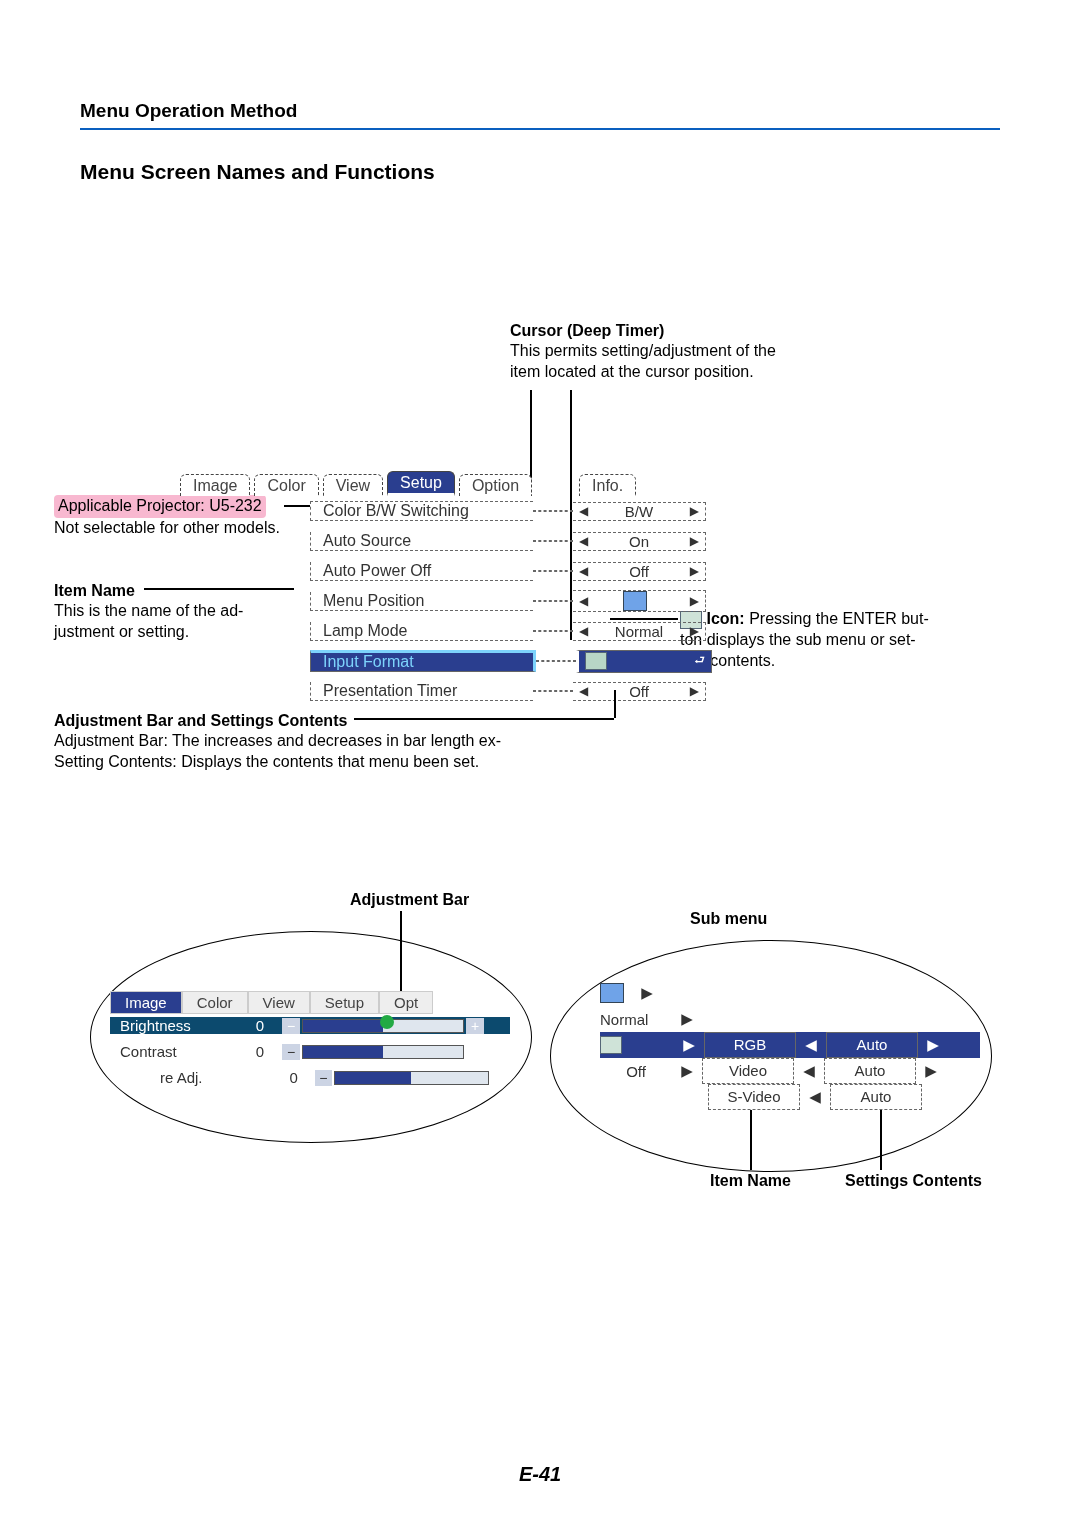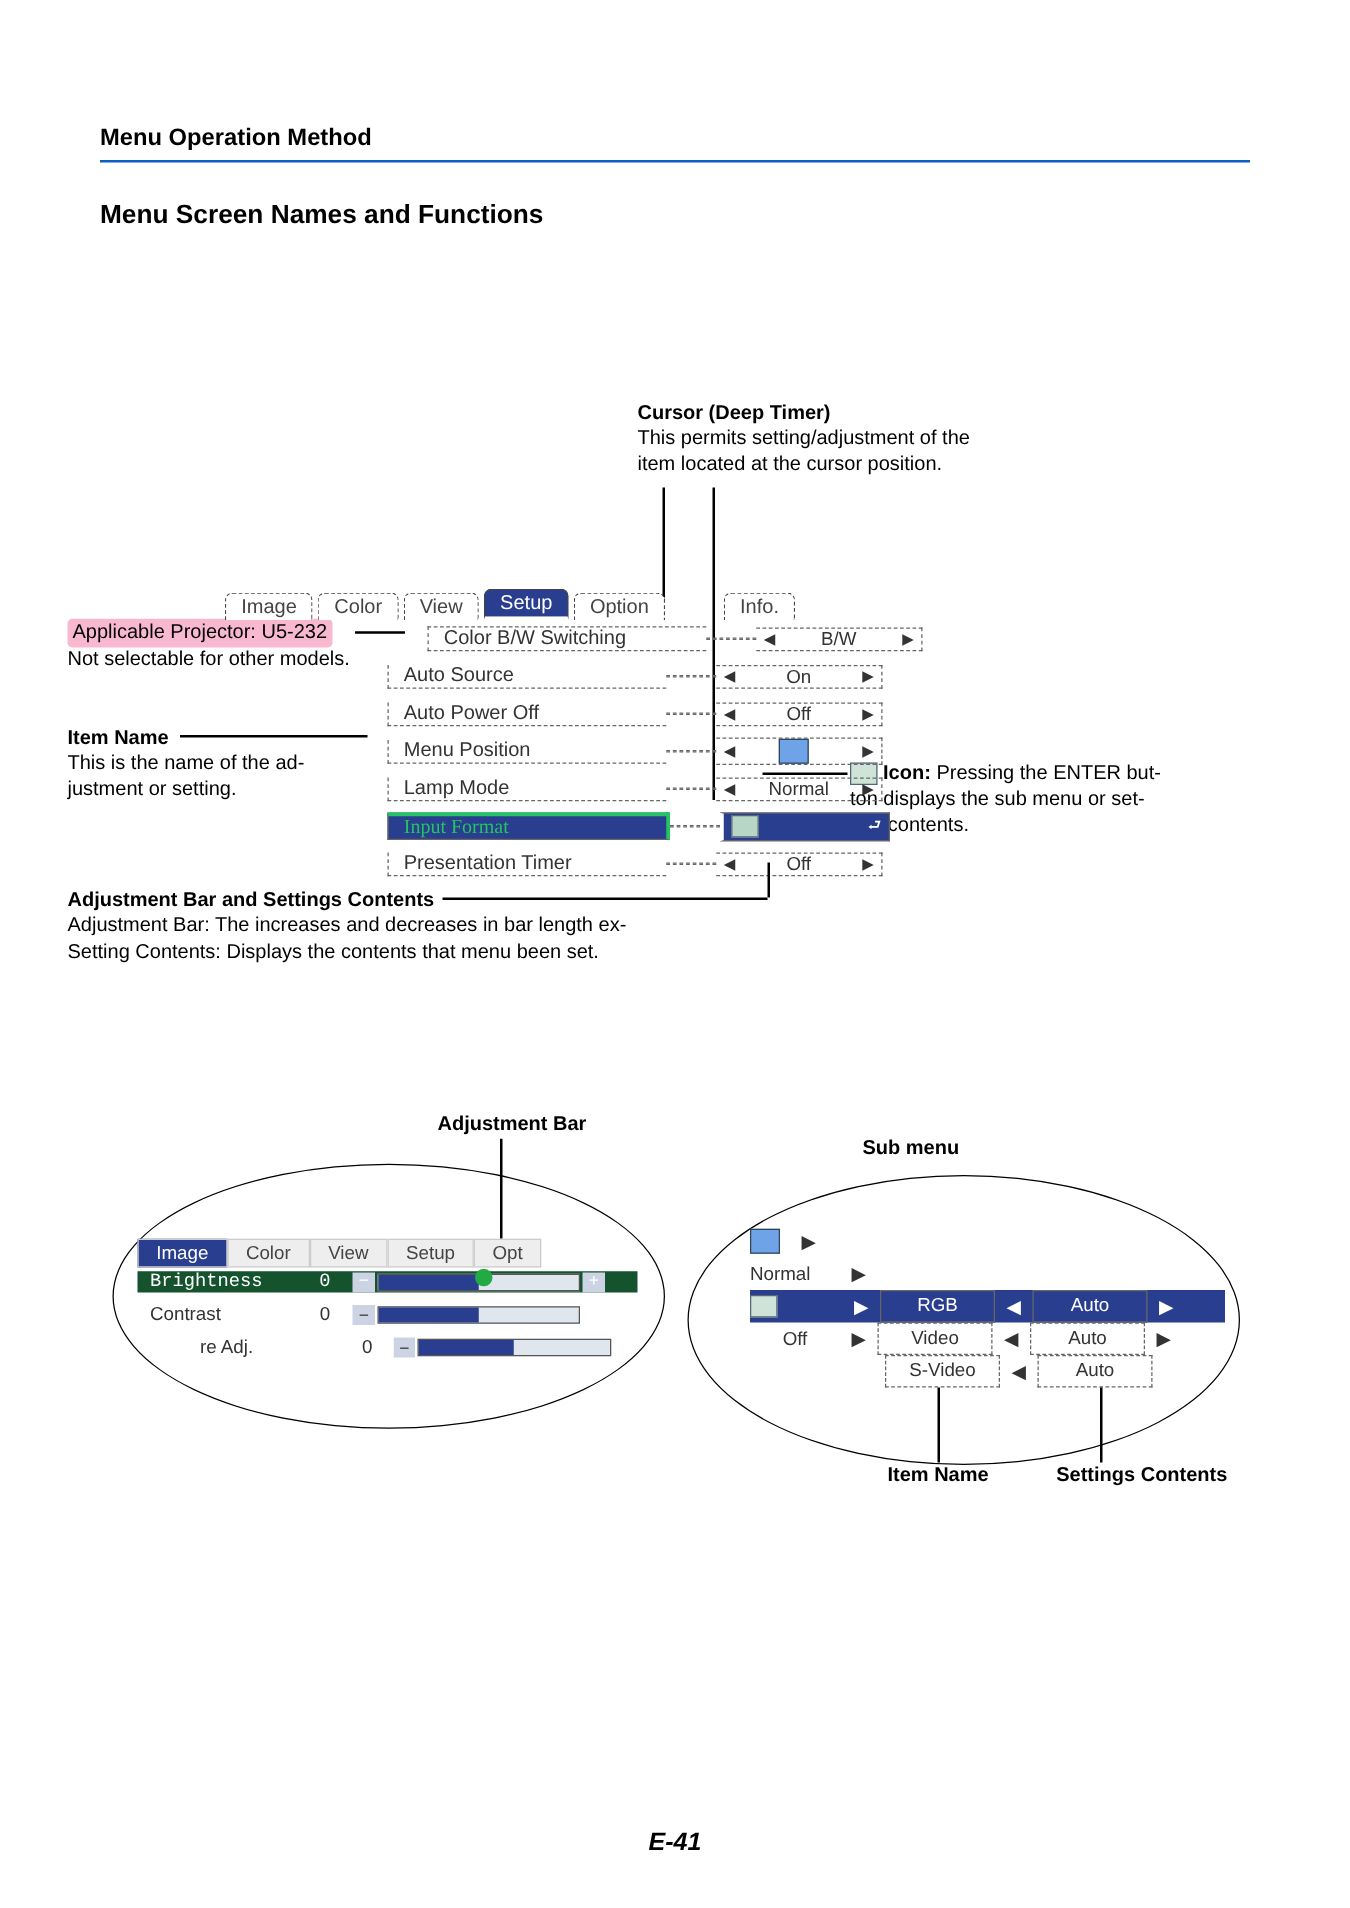--- a/index.html
+++ b/index.html
@@ -15,38 +15,38 @@
   .annot{position:absolute;font-size:16px;line-height:1.32;}
   .annot .hd{font-weight:bold;}
   .pink{background:#f8b8d0;border-radius:4px;padding:1px 4px;display:inline-block;}
   
   .tabbar{position:absolute;left:100px;top:180px;display:flex;height:26px;align-items:flex-end;}
   .tab{border:1px dashed #444;border-bottom:none;font-size:16px;color:#444;padding:2px 12px 1px 12px;margin-right:4px;border-radius:6px 6px 0 0;background:#fff;}
   .tab.sel{background:#2a3e8f;color:#fff;border-style:solid;}
   .menubody{position:absolute;left:230px;top:206px;width:460px;}
   .mrow{display:flex;align-items:center;height:30px;}
   .mlabel{flex:0 0 210px;padding-left:12px;font-size:16px;color:#333;border:1px dashed #666;border-top:none;border-right:none;background:#fff;}
-  .mlabel.sel{background:#2a3e8f;color:#22c55e;border-style:solid;font-family:Liberation Serif, serif;}
+  .mlabel.sel{background:#2a3e8f;color:#7dd3fc;border-style:solid;}
   .mgap{flex:0 0 40px;border-top:1px dashed #666;border-bottom:1px dashed #666;}
   .mval{flex:0 0 120px;display:flex;align-items:center;justify-content:space-between;padding:0 6px;font-size:15px;color:#333;border:1px dashed #666;border-left:none;}
   .mval.sel{background:#2a3e8f;color:#fff;border-style:solid;}
   .tri{font-size:12px;}
   
   .fig-left{position:absolute;left:80px;top:911px;width:460px;height:260px;}
   .fig-right{position:absolute;left:580px;top:940px;width:420px;height:280px;}
   .ellipse{position:absolute;border:1.5px solid #000;border-radius:50%;}
   .tabbar2{position:absolute;display:flex;}
   .tab2{font-size:15px;padding:2px 14px;border:1px solid #ccc;color:#444;background:#eee;}
   .tab2.sel{background:#2a3e8f;color:#fff;}
   .row2{position:absolute;display:flex;align-items:center;font-size:15px;color:#333;}
   .row2 .nm{width:120px;padding-left:10px;}
   .row2 .v{width:40px;text-align:center;}
   .bar{width:160px;height:12px;border:1px solid #555;background:#dfe6ee;position:relative;}
   .bar .fill{position:absolute;left:0;top:0;bottom:0;background:#2a3e8f;}
-  .row2.sel{background:#14532d;color:#fff;font-family:Liberation Mono, monospace;}
+  .row2.sel{background:#0c4a6e;color:#fff;}
   .minus,.plus{width:18px;text-align:center;background:#ccd4e4;font-size:14px;margin:0 2px;}
   
   .rrow{position:absolute;display:flex;align-items:center;font-size:15px;color:#333;height:26px;}
   .rrow.sel{background:#2a3e8f;color:#fff;}
   .rcell{width:90px;text-align:center;border:1px dashed #666;height:24px;line-height:24px;}
   .rcell.sel{background:#2a3e8f;color:#fff;border-style:solid;}
   .rgap{width:30px;text-align:center;}
   .iconbox{width:22px;height:18px;background:#6fa3e8;display:inline-block;margin-right:8px;border:1px solid #345;}
   .enterico{width:20px;height:16px;background:#cfe3d8;border:1px solid #567;display:inline-block;vertical-align:middle;}
   .lbl{position:absolute;font-weight:bold;font-size:16px;}
@@ -99,21 +99,21 @@
     <div class="tab">Image</div>
     <div class="tab">Color</div>
     <div class="tab">View</div>
     <div class="tab sel">Setup</div>
     <div class="tab">Option</div>
     <div class="tab" style="margin-left:43px;">Info.</div>
   </div>
 
   <div class="menubody">
     <div class="mrow">
-      <div class="mlabel" style="border-top:1px dashed #666;margin-left:32px;">Color B/W Switching</div>
+      <div class="mlabel" style="border-top:1px dashed #666;">Color B/W Switching</div>
       <div class="mgap"></div>
       <div class="mval">
             <span class="tri">◀</span>
             <span>B/W</span>
             <span class="tri">▶</span>
           </div>
     </div>
     <div class="mrow">
       <div class="mlabel">Auto Source</div>
           <div class="mgap"></div>

